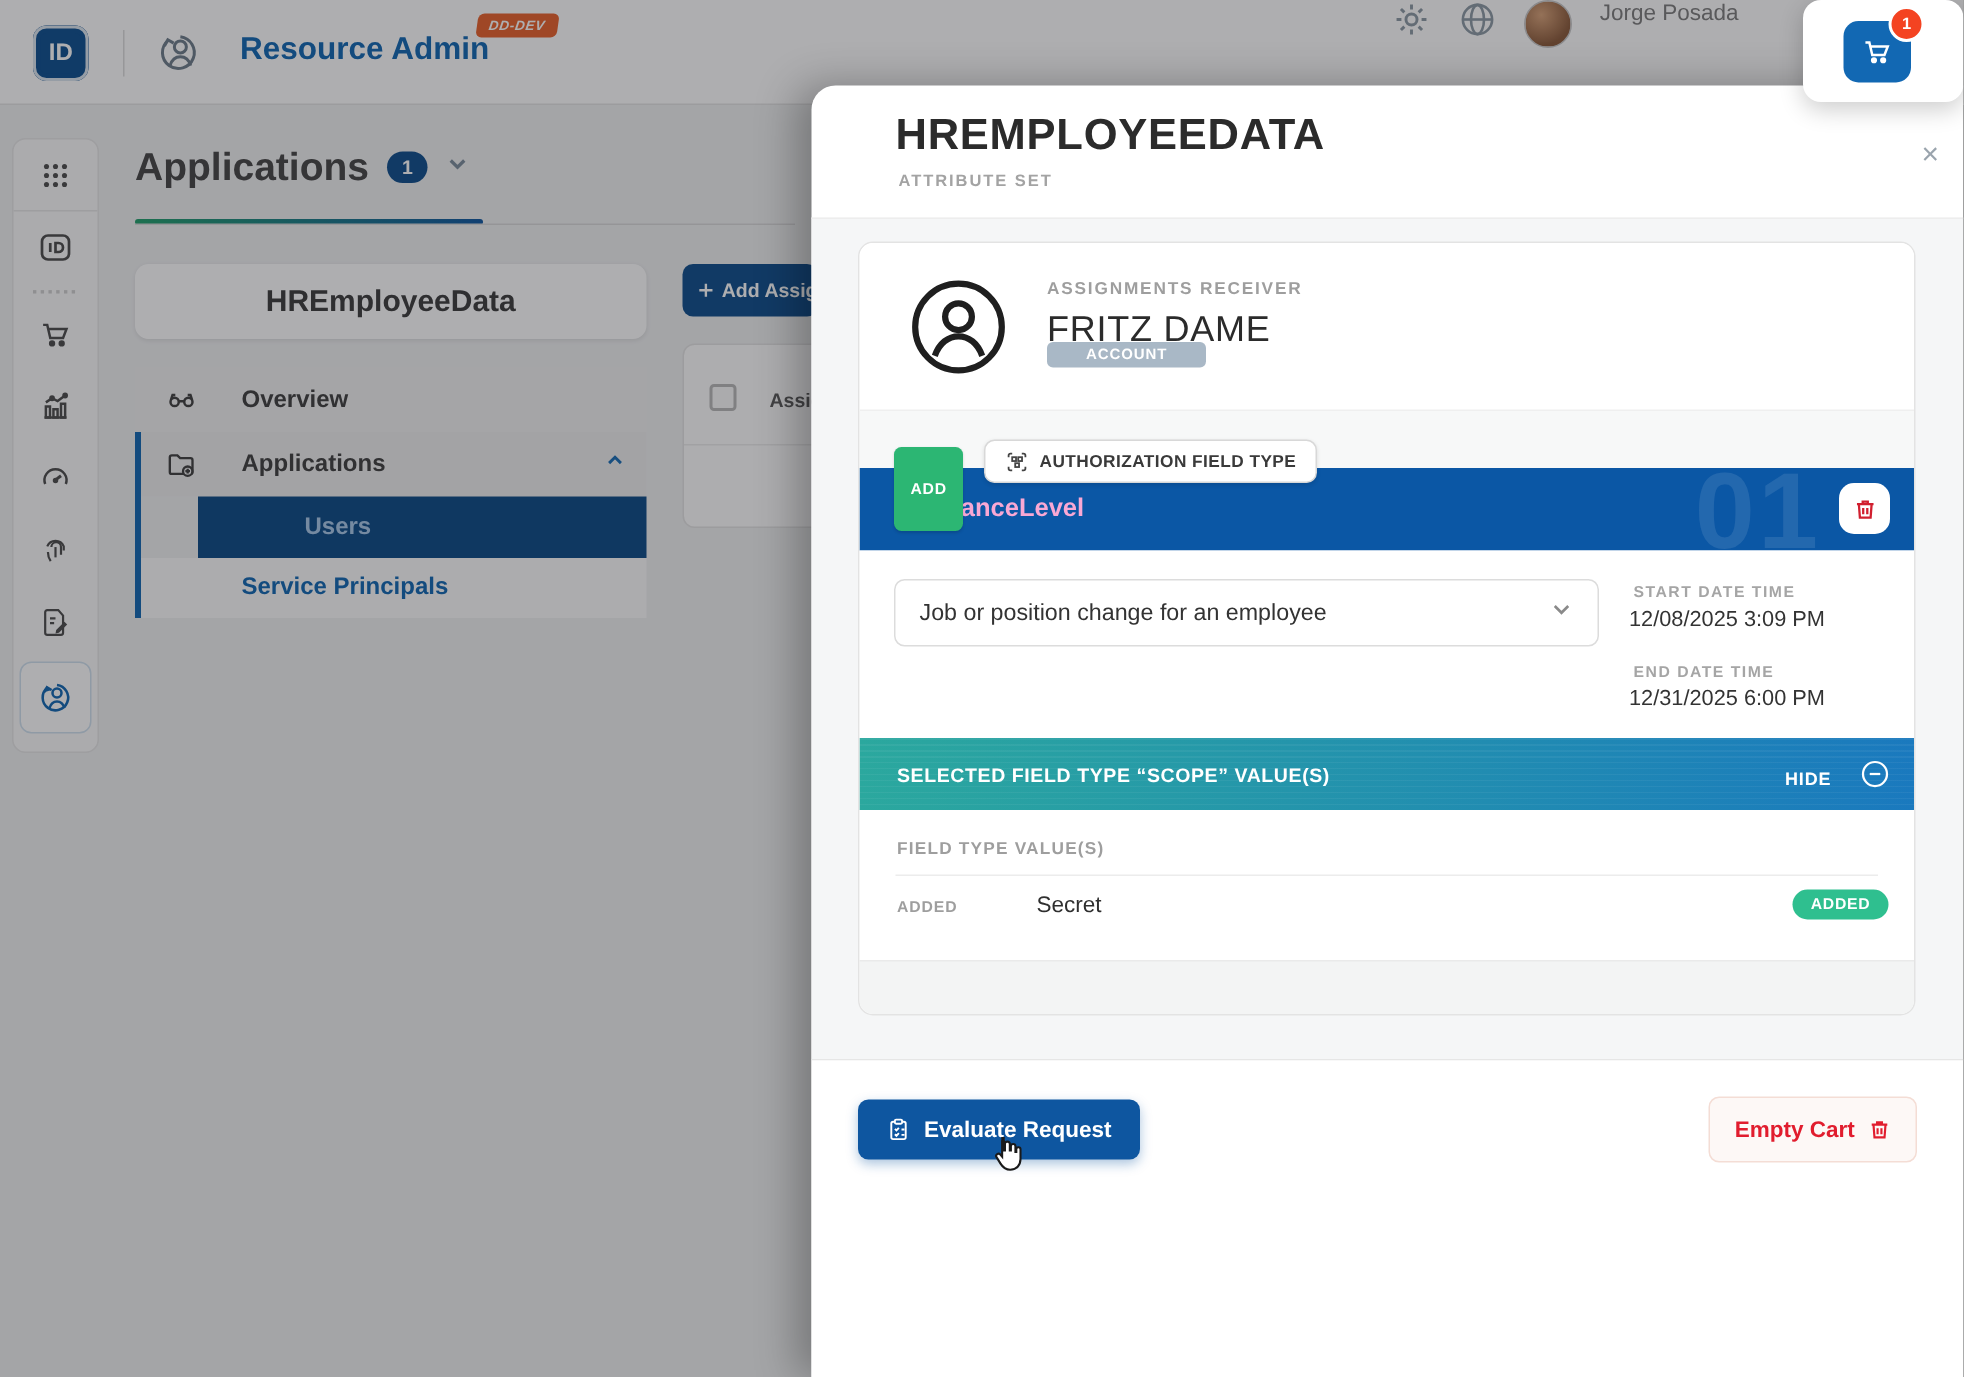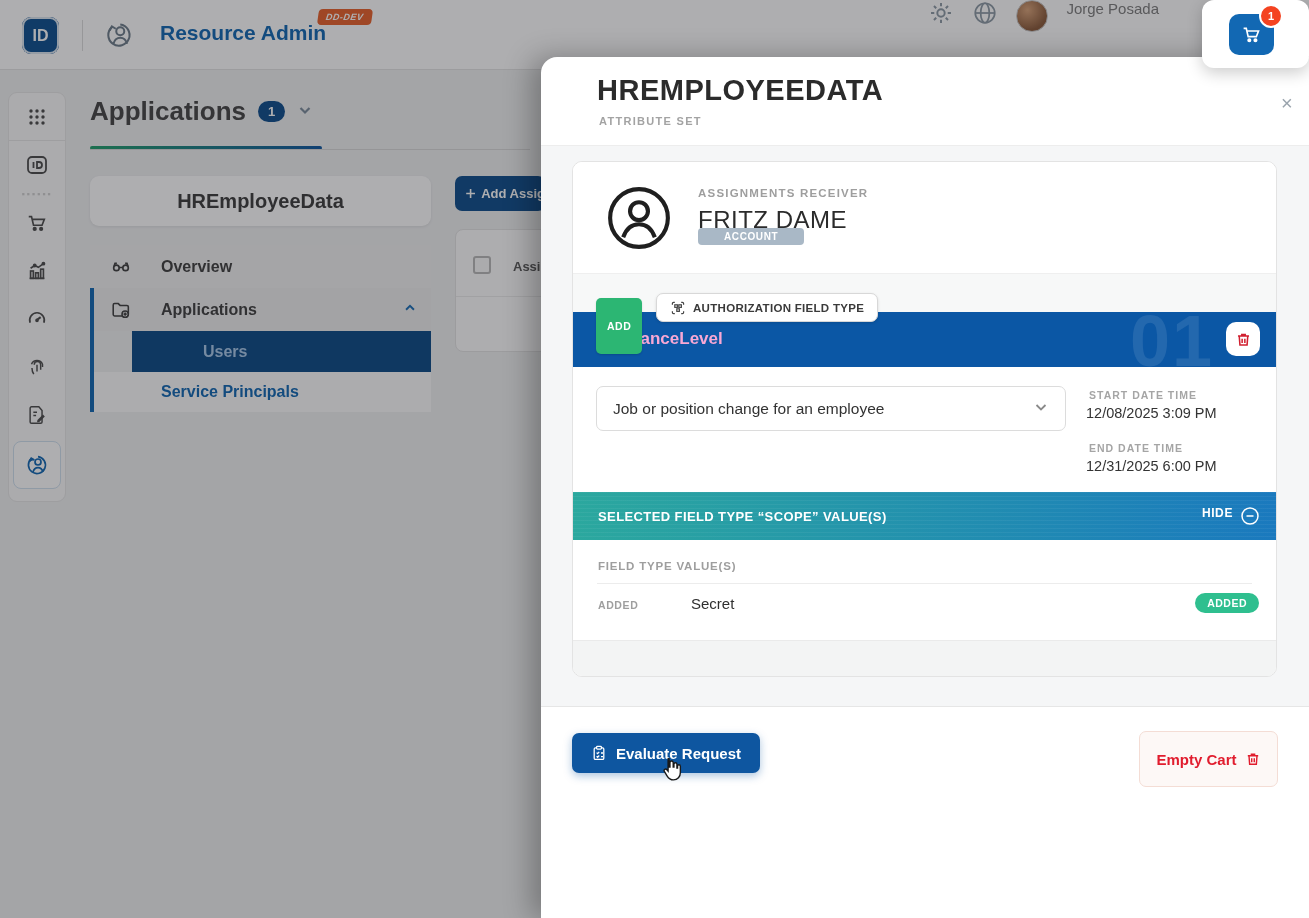--- a/index.html
+++ b/index.html
@@ -81,34 +81,34 @@
   .trash-btn { position:absolute; right:16px; top:10px; width:34px; height:34px; background:#fff; border-radius:10px; display:flex; align-items:center; justify-content:center; color:#d11f2f; cursor:pointer; }
 
   .sec-form { position:relative; height:125px; background:#fff; }
   .reason-select { position:absolute; left:23px; top:19px; width:470px; height:45px; border:1px solid #dcdcdc; border-radius:7px; display:flex; align-items:center; padding:0 16px; font-size:15.5px; color:#333; cursor:pointer; background:#fff; }
   .reason-select .chev { margin-left:auto; color:#8a8a8a; }
   .date-label { position:absolute; left:516px; font-size:10.5px; font-weight:bold; color:#a5a5a5; letter-spacing:1px; }
   .date-value { position:absolute; left:513px; font-size:14.5px; color:#333; }
 
   .sec-scope { position:relative; height:48px; background:repeating-linear-gradient(180deg, rgba(255,255,255,.05) 0 1px, rgba(0,0,0,0) 1px 4px), linear-gradient(90deg,#2ba89e,#1a79be); display:flex; align-items:center; }
   .scope-label { margin-left:25px; color:#fff; font-size:13px; font-weight:bold; letter-spacing:.4px; }
-  .scope-hide { position:absolute; right:16px; display:flex; align-items:flex-start; gap:7px; color:#fff; font-size:12px; font-weight:bold; letter-spacing:.6px; cursor:pointer; }
+  .scope-hide { position:absolute; right:16px; display:flex; align-items:flex-end; gap:19px; color:#fff; font-size:12px; font-weight:bold; letter-spacing:.6px; cursor:pointer; }
 
   .sec-values { position:relative; height:100px; background:#fff; }
   .values-label { position:absolute; left:25px; top:20px; font-size:11.5px; font-weight:bold; color:#9e9e9e; letter-spacing:.8px; }
   .values-hr { position:absolute; left:24px; right:24px; top:43px; height:1px; background:#ececec; }
   .val-state { position:absolute; left:25px; top:59px; font-size:10.5px; font-weight:bold; color:#9e9e9e; letter-spacing:.6px; }
   .val-text { position:absolute; left:118px; top:55px; font-size:15px; color:#2f2f2f; }
   .val-badge { position:absolute; right:17px; top:53px; background:#2fbf8f; color:#fff; font-size:10.5px; font-weight:bold; letter-spacing:.5px; padding:4px 12px; border-radius:11px; }
 
   .sec-cardfoot { height:38px; background:#f3f4f4; border-top:1px solid #eaeaea; }
 
   .dw-footer { position:absolute; left:0; bottom:0; width:768px; height:211px; background:#fff; }
   .evaluate-btn { position:absolute; left:31px; top:26px; width:188px; height:40px; background:#0e56a0; border:none; border-radius:7px; color:#fff; font-size:15px; font-weight:600; display:flex; align-items:center; justify-content:center; gap:9px; box-shadow:0 3px 8px rgba(14,86,160,.35); cursor:pointer; font-family:inherit; }
-  .empty-btn { position:absolute; left:598px; top:24px; width:139px; height:56px; background:#fdf8f6; border:1px solid #f4ddd5; border-radius:7px; color:#e11d2e; font-size:15px; font-weight:600; display:flex; align-items:center; justify-content:center; gap:8px; cursor:pointer; font-family:inherit; }
+  .empty-btn { position:absolute; left:598px; top:24px; width:139px; height:44px; background:#fdf8f6; border:1px solid #f4ddd5; border-radius:7px; color:#e11d2e; font-size:15px; font-weight:600; display:flex; align-items:center; justify-content:center; gap:8px; cursor:pointer; font-family:inherit; }
   .cursor-hand { position:absolute; left:116px; top:48px; width:28px; height:28px; z-index:5; pointer-events:none; }
 
   
   .cart-pop { position:absolute; right:0; top:0; width:107px; height:68px; background:#fff; border-radius:12px; box-shadow:0 5px 16px rgba(0,0,0,.20); z-index:30; }
   .cart-btn { position:absolute; left:27px; top:14px; width:45px; height:41px; background:#1268b3; border-radius:10px; display:flex; align-items:center; justify-content:center; color:#fff; cursor:pointer; }
   .cart-badge { position:absolute; left:57px; top:4px; min-width:24px; height:24px; background:#f44321; border:2.5px solid #fff; border-radius:50%; color:#fff; font-size:11px; font-weight:bold; display:flex; align-items:center; justify-content:center; }
 </style>
 </head>
 <body>
 

